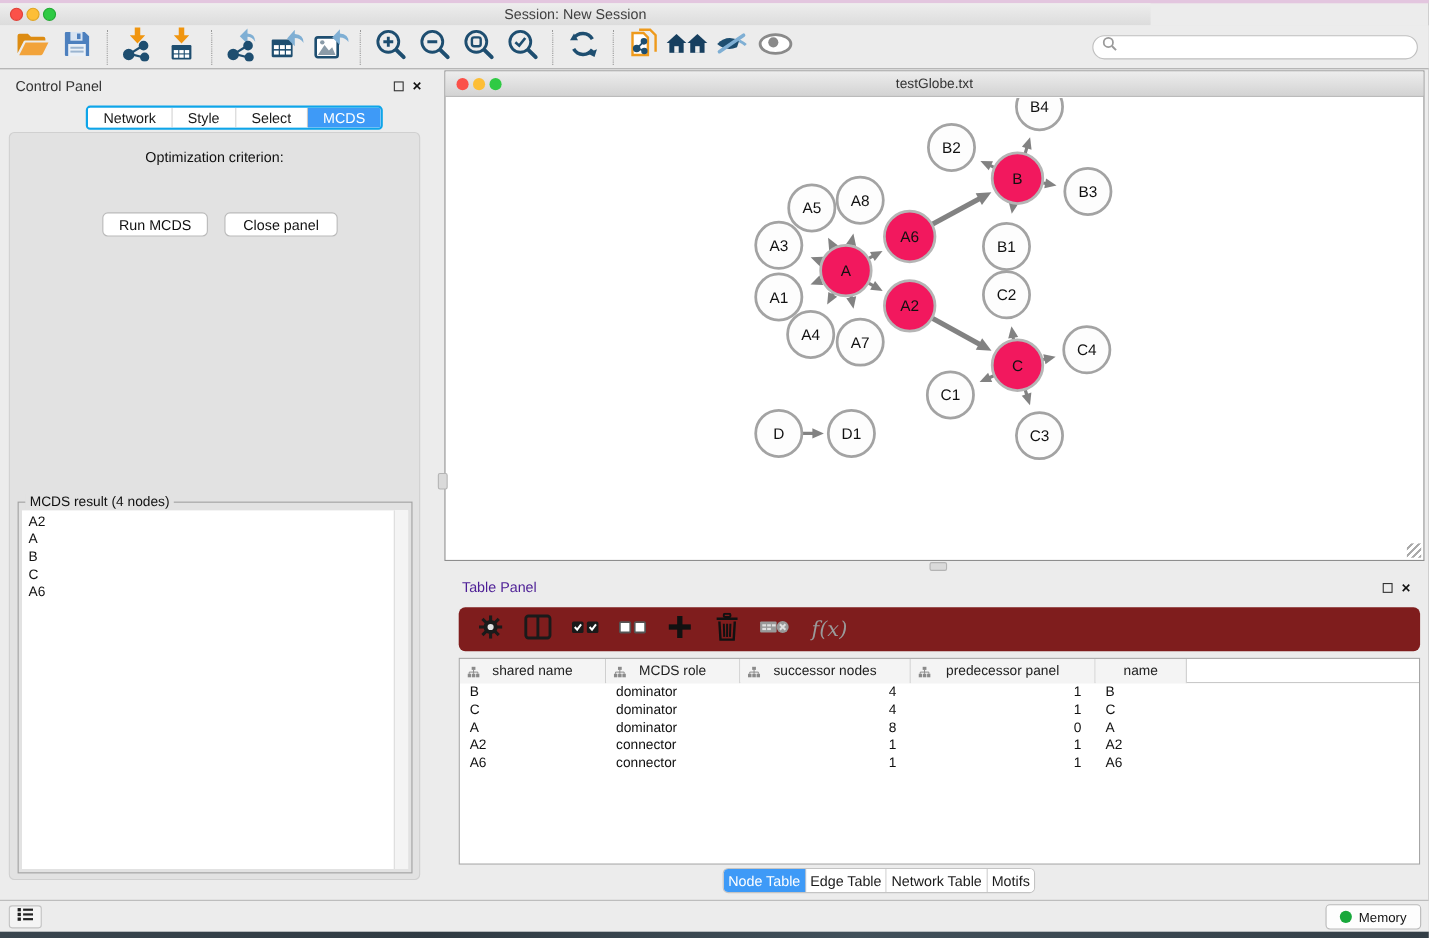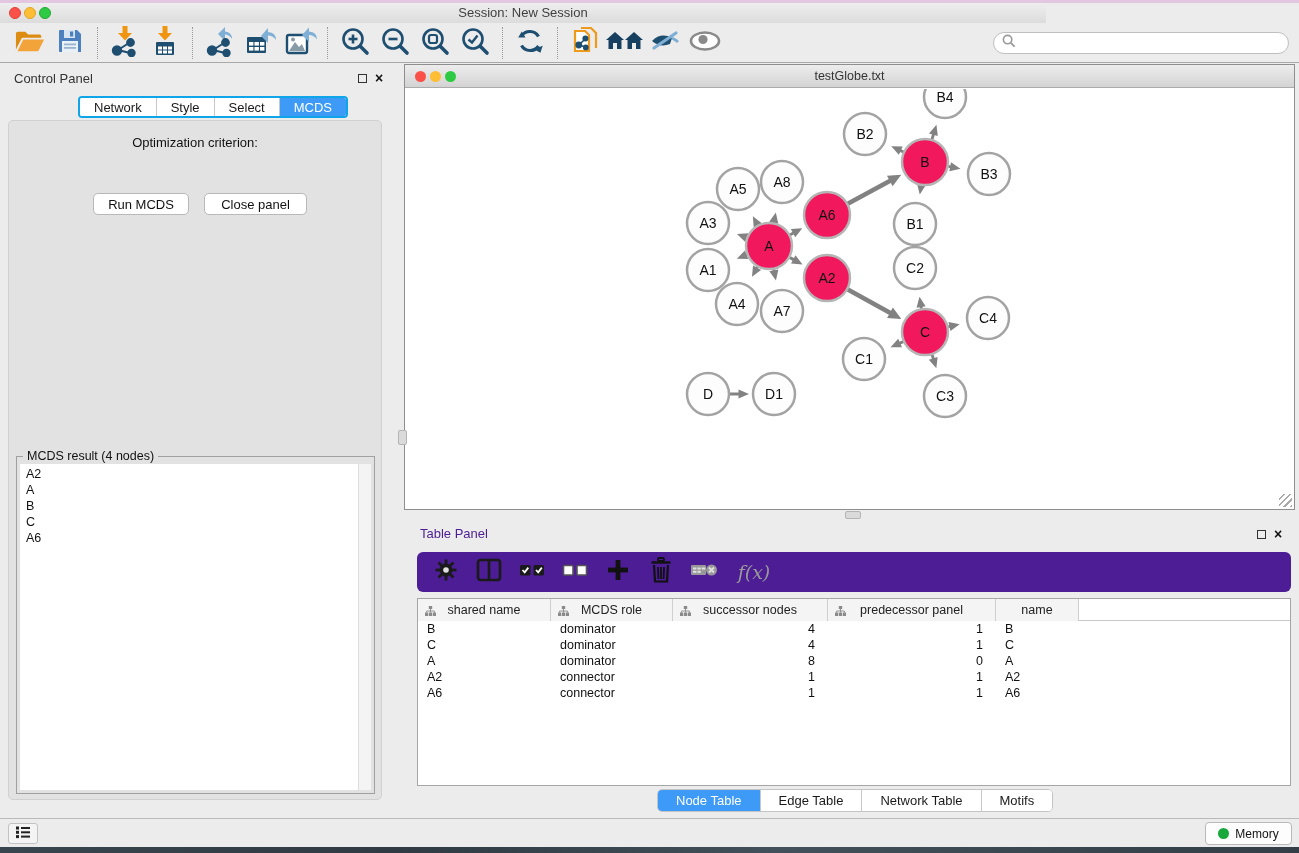--- a/index.html
+++ b/index.html
@@ -78,39 +78,39 @@
   .resize-grip { position:absolute; right:2px; bottom:2px; width:13px; height:13px;
     background:repeating-linear-gradient(135deg, transparent 0 3px, #AAA 3px 4.5px); }
 
   .v-grip { position:absolute; left:398px; top:430px; width:9px; height:15px; background:#DADADA;
             border:1px solid #B4B4B4; border-radius:2px; }
   .h-grip { position:absolute; left:845px; top:511px; width:16px; height:8px; background:#DADADA;
             border:1px solid #B4B4B4; border-radius:2px; }
 
   
   .tp-title { position:absolute; left:420px; top:526px; font-size:13px; color:#4c1d95; }
-  .tp-toolbar { position:absolute; left:417px; top:552px; width:874px; height:40px; background:#4c1d95;
+  .tp-toolbar { position:absolute; left:417px; top:552px; width:874px; height:40px; background:#7f1d1d;
                 border-radius:6px; display:flex; align-items:center; padding-left:14px; gap:13px; }
   .tp-ibtn { width:30px; height:30px; display:flex; align-items:center; justify-content:center; }
   .fx-label { font-family:"DejaVu Serif", serif; font-style:italic; font-size:19px; color:#9A9A9A; }
 
   .data-table { position:absolute; left:417px; top:598px; width:874px; height:188px; background:#fff;
                 border:1px solid #A6A6A6; overflow:hidden; }
   .dt-header { display:flex; height:22px; border-bottom:1px solid #C9C9C9; }
   .dt-hcell { position:relative; background:#F4F4F4; border-right:1px solid #CFCFCF; height:22px;
               display:flex; align-items:center; justify-content:center; font-size:12.5px; color:#222; }
   .dt-hcell .hicon { position:absolute; left:7px; top:6px; }
   .dt-row { display:flex; height:16px; }
   .dt-cell { font-size:12.5px; color:#111; line-height:16px; white-space:nowrap; overflow:hidden; }
   .al { padding-left:9px; text-align:left; }
   .ar { padding-right:13px; text-align:right; }
 
   .tp-tabs { position:absolute; left:657px; top:789px; height:23px; display:flex;
              background:#fff; border:1px solid #C4C4C4; border-radius:5px; overflow:hidden; }
-  .tp-tab { padding:0 18px; font-size:13px; color:#1a1a1a; display:flex; align-items:center;
+  .tp-tab { padding:0 4px; font-size:13px; color:#1a1a1a; display:flex; align-items:center;
             border-right:1px solid #C8C8C8; background:#fff; }
   .tp-tab:last-child { border-right:none; }
   .tp-tab.active { background:#3E9AF7; color:#fff; }
 
   
   .statusbar { position:absolute; left:0; top:818px; width:1299px; height:29px; background:#ECECEC;
                border-top:1px solid #B9B9B9; }
   .sb-left-btn { position:absolute; left:8px; top:4px; width:30px; height:21px; background:#F4F4F4;
                  border:1px solid #C2C2C2; border-radius:3px; display:flex; align-items:center; justify-content:center; }
   .memory-btn { position:absolute; right:7px; top:3px; width:87px; height:23px; background:#FDFDFD;

